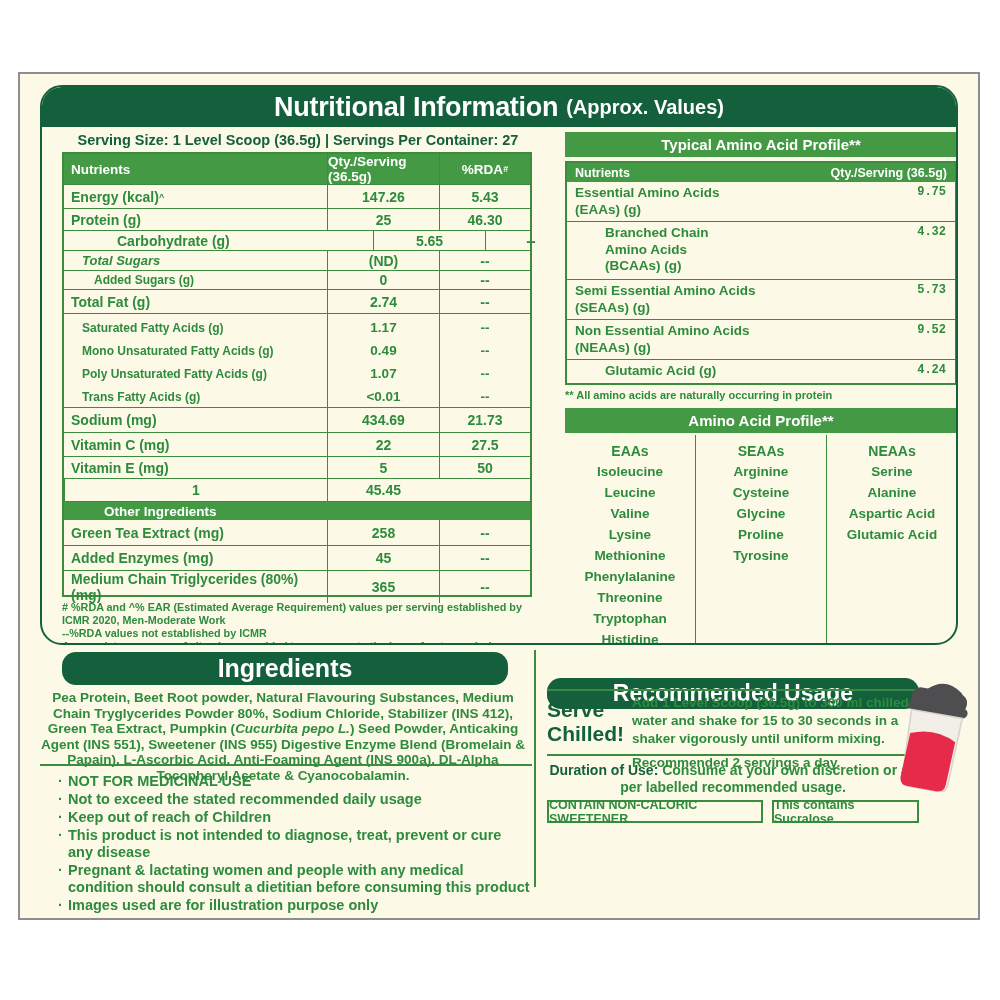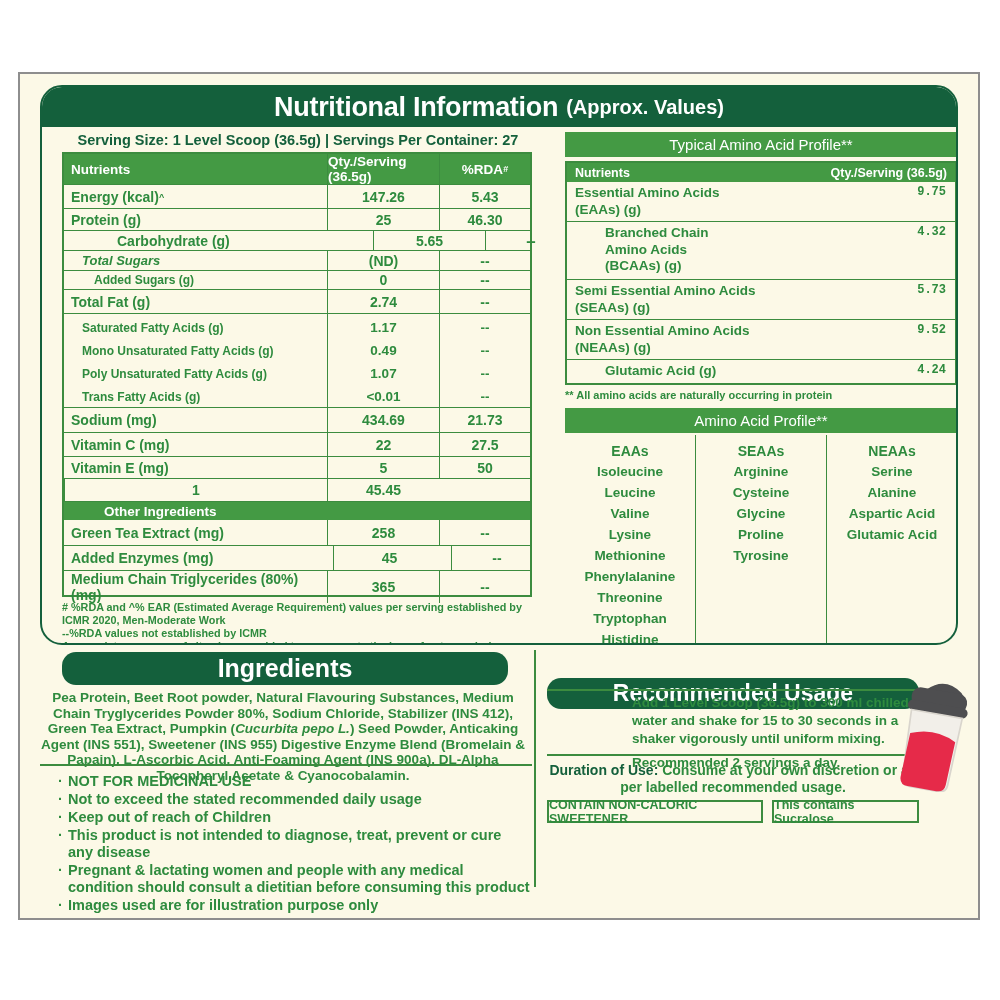--- a/index.html
+++ b/index.html
@@ -31,21 +31,21 @@
   .fatblock .fc{display:flex;flex-direction:column;justify-content:space-around;padding:2px 0;}
   .fatblock .fl{height:23px;display:flex;align-items:center;font-size:12px;font-weight:bold;color:var(--tx);}
   .fatblock .fc1 .fl{padding-left:18px;}
   .fatblock .fcv .fl{justify-content:center;font-size:13.5px;}
   .secbar{background:var(--md);color:#fff;font-size:13.5px;font-weight:bold;display:flex;align-items:center;
     padding-left:7px;border-top:1px solid var(--ln);}
   .fnotes{margin-top:4px;font-size:10.8px;line-height:13px;font-weight:600;color:var(--tx);width:478px;}
   sup{font-size:9px;}
   
   .right-col{position:absolute;left:523px;top:40px;width:392px;}
-  .greenbar{background:var(--md);color:#fff;font-weight:normal;font-size:15px;display:flex;align-items:center;
+  .greenbar{background:var(--md);color:#fff;font-weight:bold;font-size:15px;display:flex;align-items:center;
     justify-content:center;height:25px;}
   .ttable{border:2px solid var(--ln);margin-top:4px;}
   .thead{display:flex;justify-content:space-between;align-items:center;background:var(--md);color:#fff;
     font-size:12.5px;font-weight:bold;height:19px;padding:0 8px;}
   .trow{display:flex;justify-content:space-between;border-top:1px solid var(--ln);padding:3px 9px 3px 8px;
     color:var(--tx);font-weight:bold;}
   .trow .nm{font-size:13.5px;line-height:16.5px;}
   .trow .vl{font-size:12px;font-family:Liberation Mono, monospace;}
   .trow.ind{padding-left:38px;}
   .tfoot{margin-top:4px;font-size:11px;font-weight:bold;color:var(--tx);}
@@ -183,21 +183,21 @@
           <div class="c3">45.45</div>
         </div>
 
         <div class="secbar" style="height:19px;padding-left:40px;">Other Ingredients</div>
 
         <div class="nrow" style="height:25px;border-top:none;">
           <div class="c1">Green Tea Extract (mg)</div>
           <div class="c2">258</div>
           <div class="c3">--</div>
         </div>
-        <div class="nrow" style="height:25px;gap:6px;">
+        <div class="nrow" style="height:25px;">
           <div class="c1">Added Enzymes (mg)</div>
           <div class="c2">45</div>
           <div class="c3">--</div>
         </div>
         <div class="nrow" style="height:25px;">
           <div class="c1">Medium Chain Triglycerides (80%) (mg)</div>
           <div class="c2">365</div>
           <div class="c3">--</div>
         </div>
       </div>
@@ -309,20 +309,21 @@
       <div>NOT FOR MEDICINAL USE</div>
       <div>Not to exceed the stated recommended daily usage</div>
       <div>Keep out of reach of Children</div>
       <div>This product is not intended to diagnose, treat, prevent or cure any disease</div>
       <div>Pregnant &amp; lactating women and people with any medical condition should consult a dietitian before consuming this product</div>
       <div>Images used are for illustration purpose only</div>
     </div>
 
   <div class="dkbar ru-bar">Recommended Usage</div>
   <div class="ru-line1"></div>
+  <div class="serve">Serve Chilled!</div>
   <div class="usage">
     <div>Add 1 Level Scoop (36.5g) to 300 ml chilled water and shake for 15 to 30 seconds in a shaker vigorously until uniform mixing.</div>
     <div class="note">Recommended 2 servings a day.</div>
   </div>
   <div class="ru-line2"></div>
   <div class="duration">
     <b>Duration of Use:</b>
     <span>Consume at your own discretion or as per labelled recommended usage.</span>
   </div>
   <div class="badge badge1">CONTAIN NON-CALORIC SWEETENER</div>

